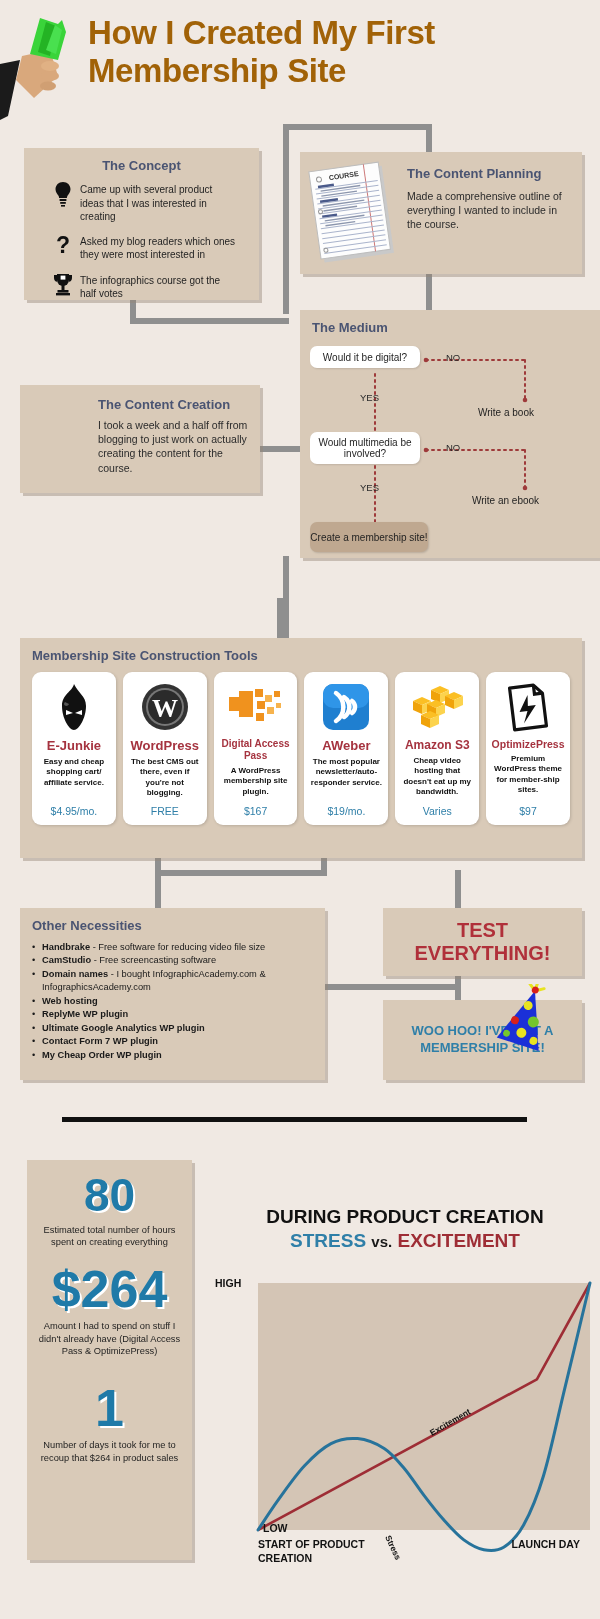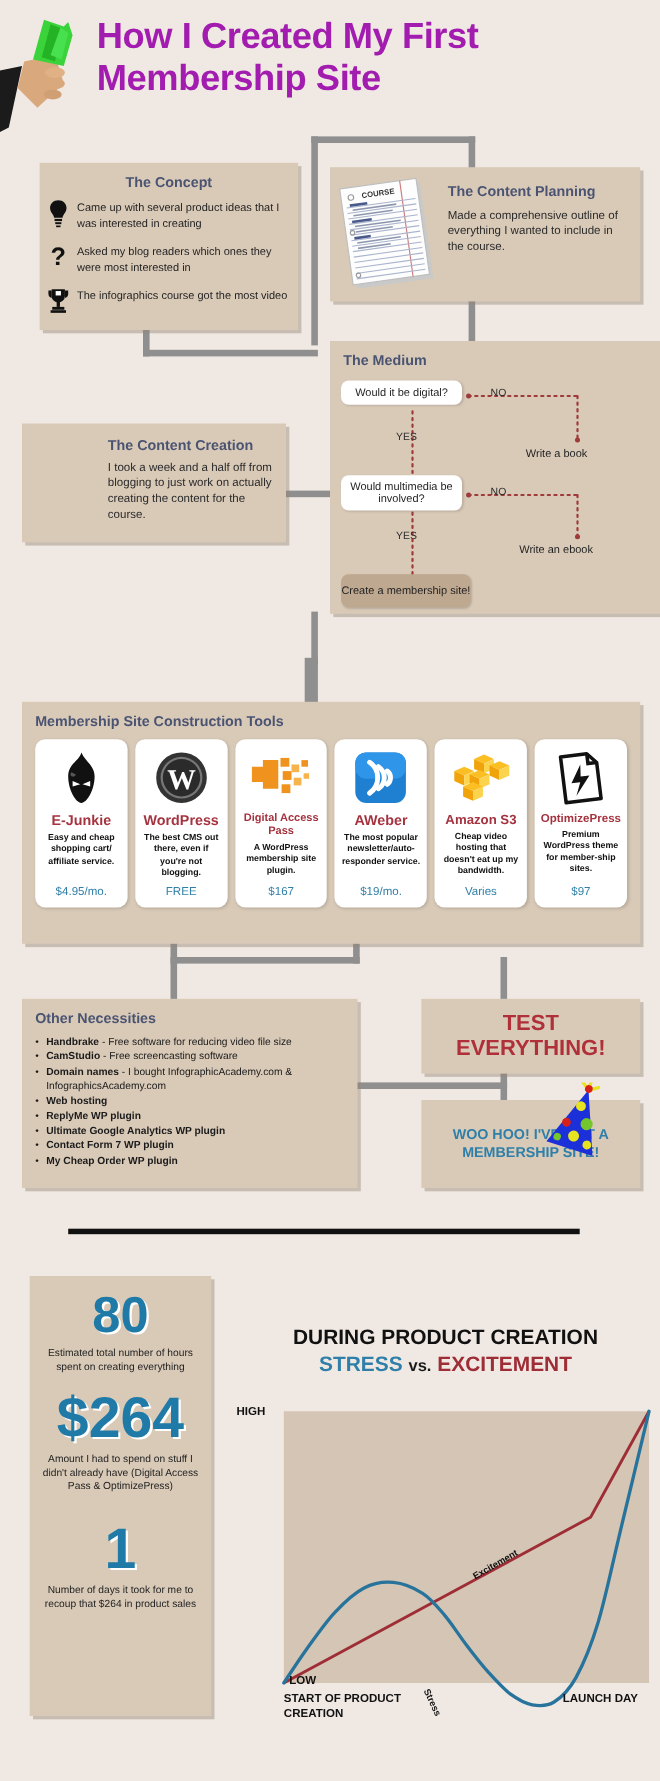--- a/index.html
+++ b/index.html
@@ -24,29 +24,29 @@
     font-size: 13px;
   }
   .body-text { color: #2b2b2b; font-size: 10.5px; line-height: 1.35; }
 
   
   .conn { position: absolute; background: #8f8f8f; }
 
   
   #title {
     position: absolute; left: 88px; top: 14px; width: 500px;
-    color: #a21caf; font-weight: bold; font-size: 33px; line-height: 1.15;
+    color: #a16207; font-weight: bold; font-size: 33px; line-height: 1.15;
     letter-spacing: -0.4px;
   }
 
   
   .hand-wrap { position:absolute; left:0px; top:10px; width:86px; height:110px; }
 
   
-  #concept { left: 36px; top: 148px; width: 235px; height: 152px; padding: 10px 0; }
+  #concept { left: 24px; top: 148px; width: 235px; height: 152px; padding: 10px 22px; }
   #concept .panel-title { text-align:center; margin-bottom:8px; }
   .icon-row { display:flex; align-items:flex-start; margin-bottom:9px; }
   .icon-row .ic { width:34px; flex:0 0 34px; text-align:center; }
   .icon-row .tx { flex:1; font-size:10px; line-height:1.35; color:#1f1f1f; padding-top:2px; }
 
   
   #planning { left: 300px; top: 152px; width: 282px; height: 122px; }
   #planning .ptext { position:absolute; left:107px; top:14px; width:165px; }
   #planning .panel-title { font-size:13px; margin-bottom:8px; }
 
@@ -203,21 +203,21 @@
         <svg width="22" height="24" viewBox="0 0 22 24">
           <path d="M5 2h12v6a6 6 0 0 1-12 0z" fill="#111"></path>
           <path d="M5 3H2v3c0 2.2 1.5 3.6 3 3.8z" fill="#111"></path>
           <path d="M17 3h3v3c0 2.2-1.5 3.6-3 3.8z" fill="#111"></path>
           <rect x="9.5" y="13" width="3" height="5" fill="#111"></rect>
           <rect x="5.5" y="18" width="11" height="2.6" fill="#111"></rect>
           <rect x="4" y="21" width="14" height="2.4" fill="#111"></rect>
           <rect x="8.6" y="3.6" width="4.8" height="4" fill="#fff"></rect>
         </svg>
       </div>
-      <div class="tx">The infographics course got the most video</div>
+      <div class="tx">The infographics course got the half votes</div>
     </div>
   </div>
 
   <div class="panel" id="planning">
     <div class="note">
       <svg width="84" height="98" viewBox="0 0 84 98">
         <rect x="6" y="6" width="70" height="88" fill="#c9c9c9"></rect>
         <rect x="3" y="2" width="70" height="88" fill="#fdfdfd" stroke="#bdbdbd"></rect>
         <line x1="58" y1="2" x2="58" y2="90" stroke="#c77" stroke-width="1"></line>
         <text x="22" y="13" font-size="7" font-weight="bold" fill="#333" font-family="Liberation Sans">COURSE</text>

